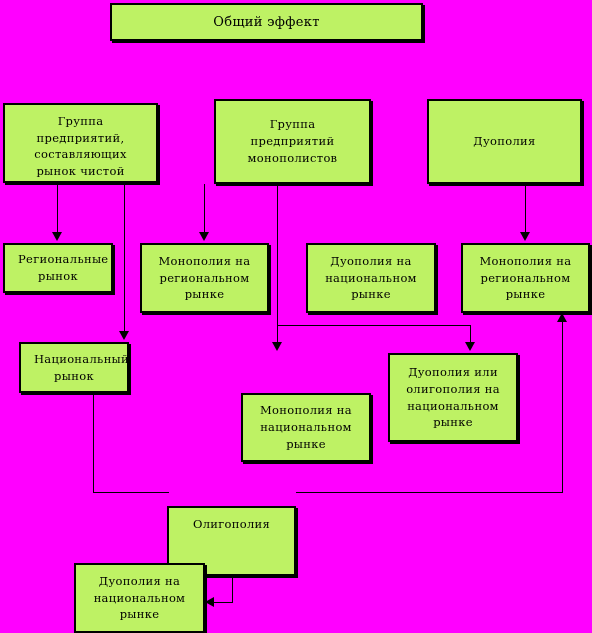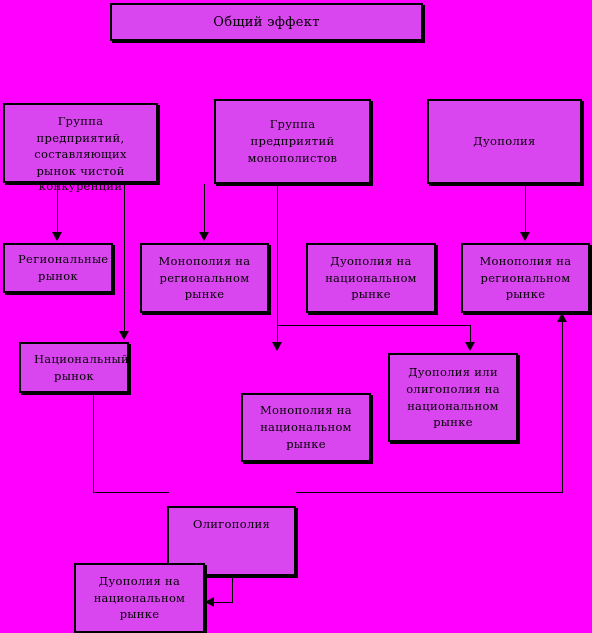--- a/index.html
+++ b/index.html
@@ -11,21 +11,21 @@
     position: relative;
     width: 592px;
     height: 633px;
     background: #FF00FF;
     overflow: hidden;
     font-family: "DejaVu Serif", "Liberation Serif", serif;
   }
   .node {
     position: absolute;
     box-sizing: border-box;
-    background: #d946ef;
+    background: #bef264;
     border: 2px solid #000000;
     box-shadow: 2px 2px 0 #000000;
     display: flex;
     align-items: center;
     justify-content: center;
     text-align: center;
     color: #000000;
     font-size: 11.5px;
     line-height: 1.45;
     letter-spacing: 0.3px;
@@ -106,23 +106,20 @@
   <div class="edge h" style="left:214px; top:602px; width:19px;"></div>
   <div class="arrow left" style="left:205px; top:597px;"></div>
 
   <div class="node title-box" style="left:110px; top:3px; width:313px; height:38px;">
     <span class="lbl">Общий эффект</span>
   </div>
 
   <div class="node overflow" style="left:3px; top:103px; width:155px; height:80px;">
     <span class="lbl">Группа предприятий, составляющих рынок чистой</span>
   </div>
-  <div style="position:absolute; left:3px; top:178px; width:155px; text-align:center; font-size:11.5px; line-height:1.45; color:#000; letter-spacing:0.3px;">
-    <span>конкуренции</span>
-  </div>
 
   <div class="node" style="left:427px; top:99px; width:155px; height:85px;">
     <span class="lbl">Дуополия</span>
   </div>
 
   <div class="node" style="left:214px; top:99px; width:157px; height:85px;">
     <span class="lbl">Группа предприятий монополистов</span>
   </div>
 
   <div class="node" style="left:3px; top:243px; width:110px; height:50px;">

